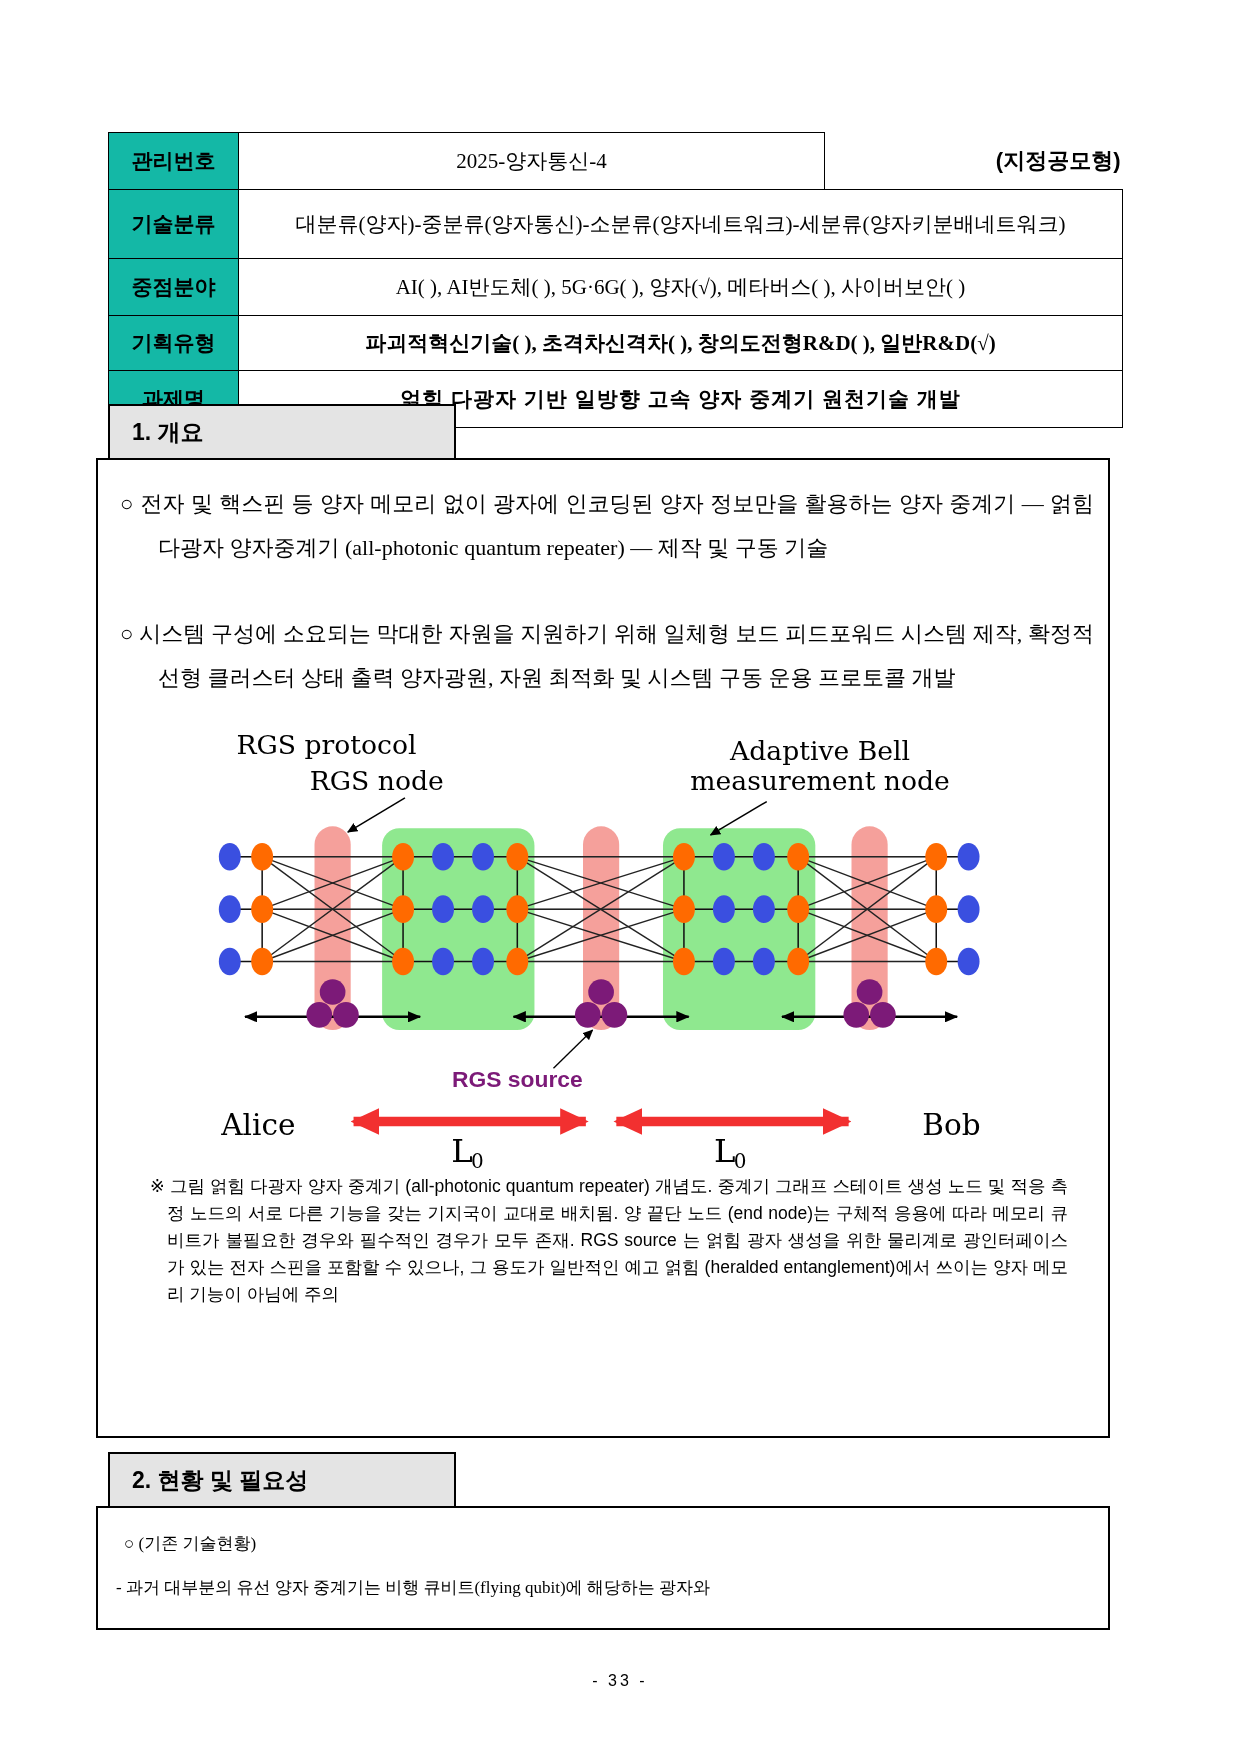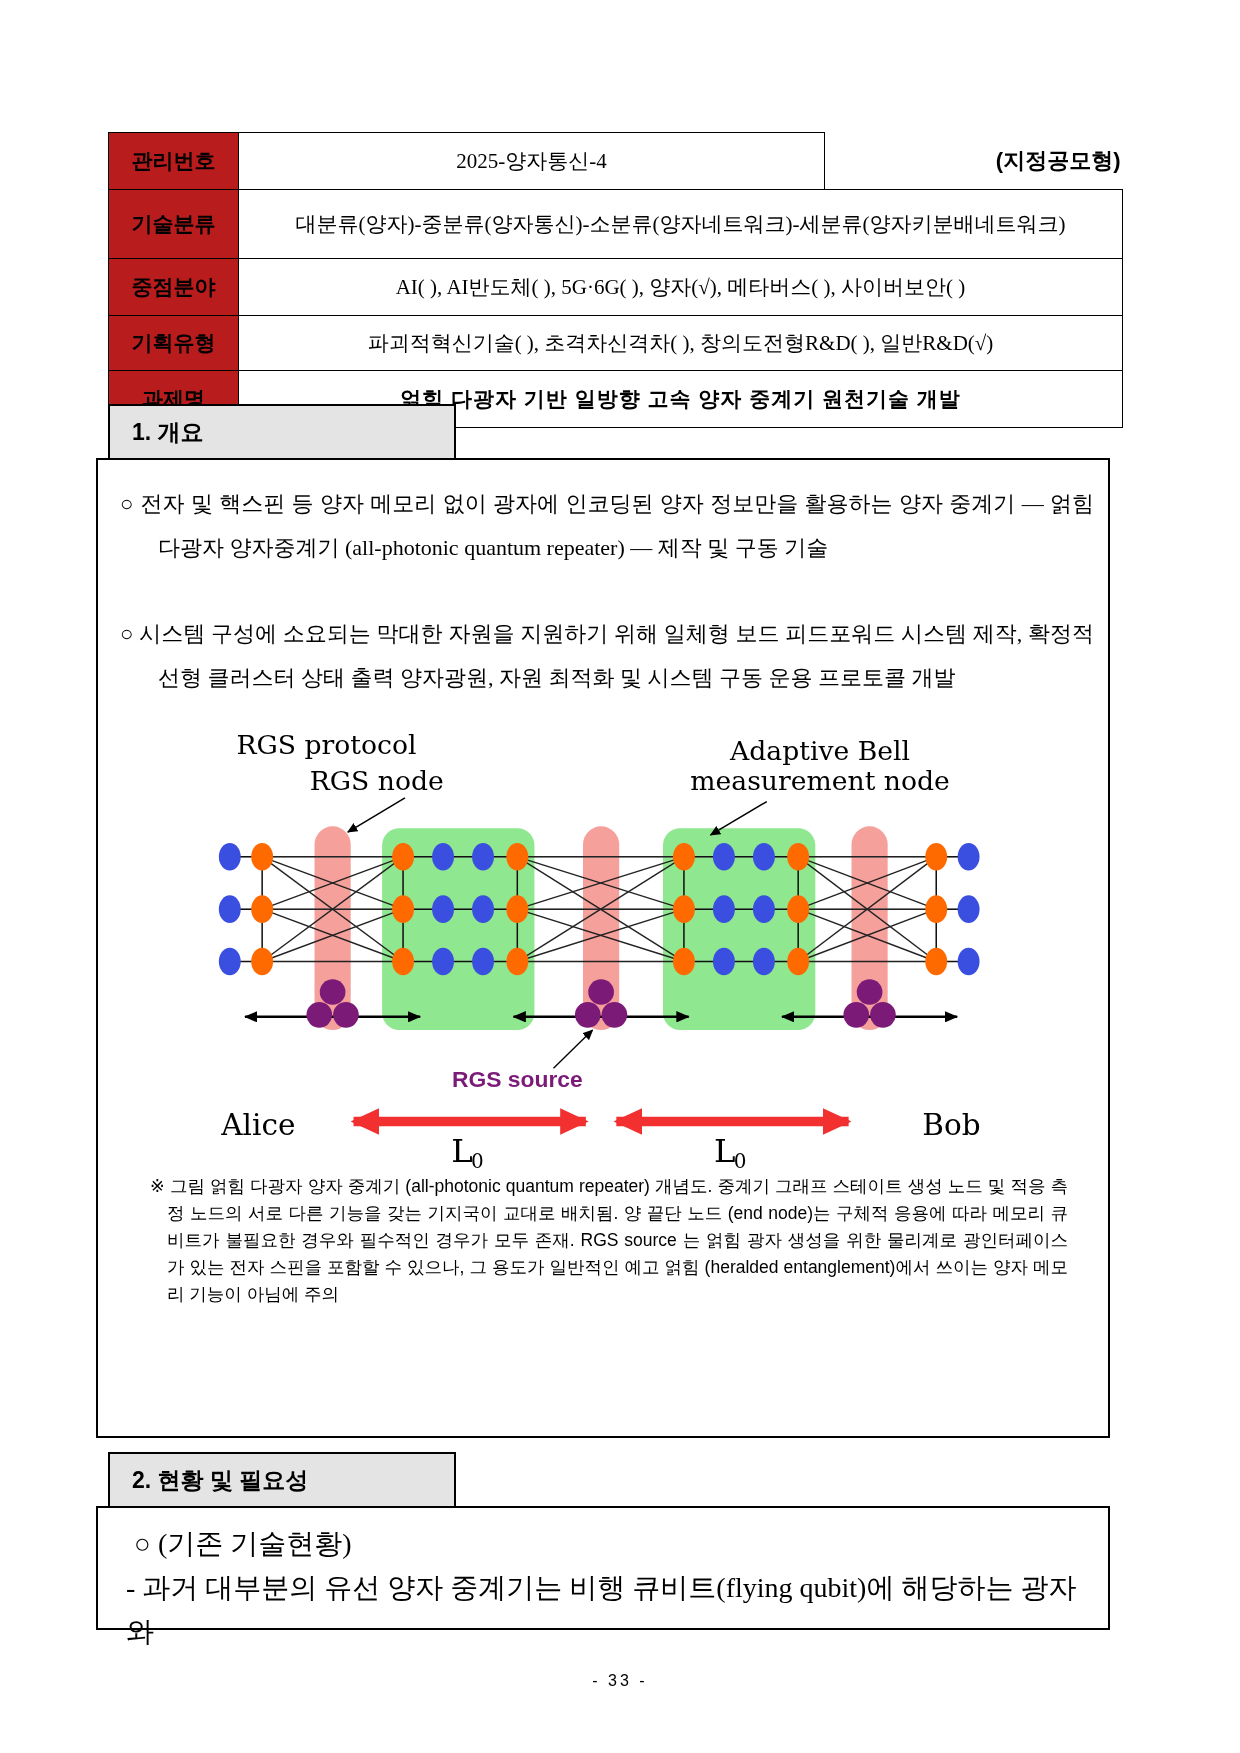--- a/index.html
+++ b/index.html
@@ -11,32 +11,32 @@
   
   #header-table{
     position:absolute;top:132px;left:108px;width:1014px;
     border-collapse:collapse;table-layout:fixed;
   }
   #header-table td{
     border:1.6px solid #000;vertical-align:middle;
     font-size:21px;overflow:hidden;
   }
   #header-table td.hd{
-    background:#b91c1c;text-align:center;font-weight:bold;
+    background:#14b8a6;text-align:center;font-weight:bold;
     font-family:"Liberation Sans","DejaVu Sans",sans-serif;font-size:21px;
   }
   #header-table td.val{text-align:center;padding:2px 10px;}
   #header-table td.note{
     border:none;text-align:right;font-weight:bold;vertical-align:middle;
     font-family:"Liberation Sans","DejaVu Sans",sans-serif;font-size:22px;padding-right:2px;
   }
   tr.r1 td{height:52px;}
   tr.r2 td{height:64px;}
   tr.r3 td{height:52px;}
-  tr.r4 td{height:50px;}
+  tr.r4 td{height:50px;font-weight:bold;}
   tr.r5 td{height:52px;}
   tr.r5 td.val{
     text-align:left;font-weight:bold;padding-left:14px;font-size:22.5px;
     font-family:"Liberation Sans","DejaVu Sans",sans-serif;letter-spacing:1px;
   }
 
   
   .sec-hdr{
     position:absolute;left:108px;width:348px;height:56px;background:#e4e4e4;
     border:2px solid #000;box-sizing:border-box;
@@ -65,21 +65,21 @@
   #repeater-figure text.lbl-sans{
     font-family:"Liberation Sans","DejaVu Sans",sans-serif;font-weight:bold;
   }
 
   .caption{
     font-family:"Liberation Sans","DejaVu Sans",sans-serif;
     font-size:17.5px;line-height:27px;text-align:justify;
     margin:2px 40px 0 52px;padding-left:17px;text-indent:-17px;
   }
 
-  .s2line{font-size:28px;line-height:44px;margin:0 24px;}
+  .s2line{font-size:17px;line-height:44px;margin:0 14px;}
   #s2-line1{margin-top:14px;padding-left:12px;}
   #s2-line2{padding-left:4px;}
 
   .pageno{
     position:absolute;top:1672px;left:0;width:100%;text-align:center;
     font-family:"Liberation Sans","DejaVu Sans",sans-serif;font-size:16px;letter-spacing:3px;
   }
 </style>
 </head>
 <body>

